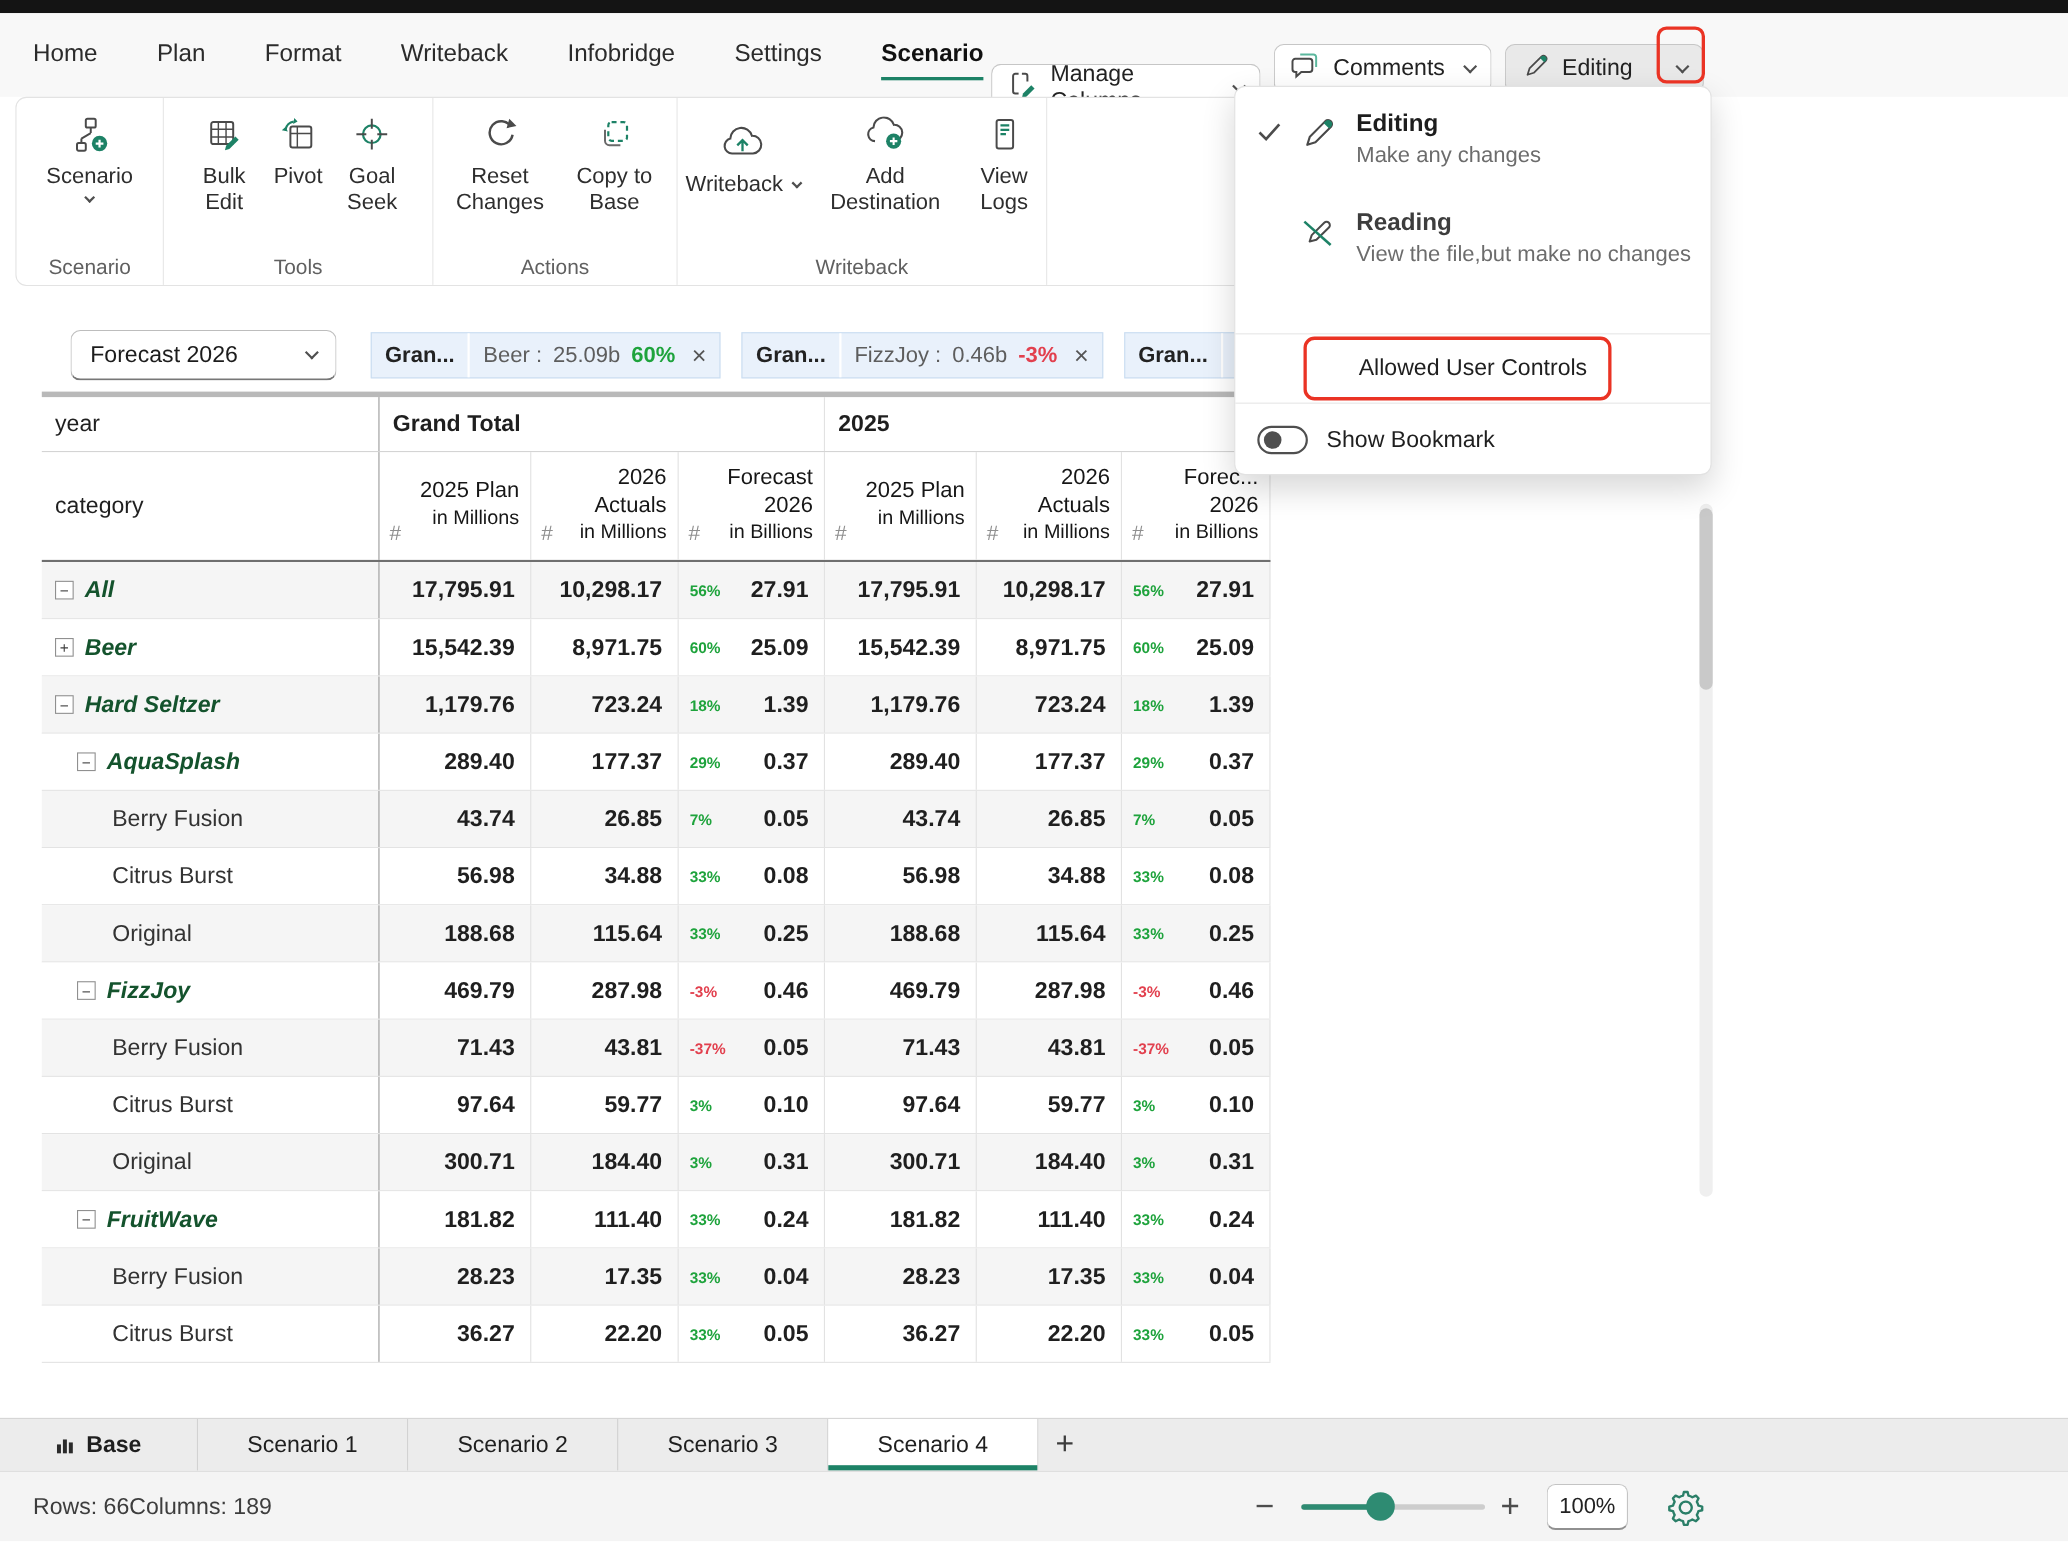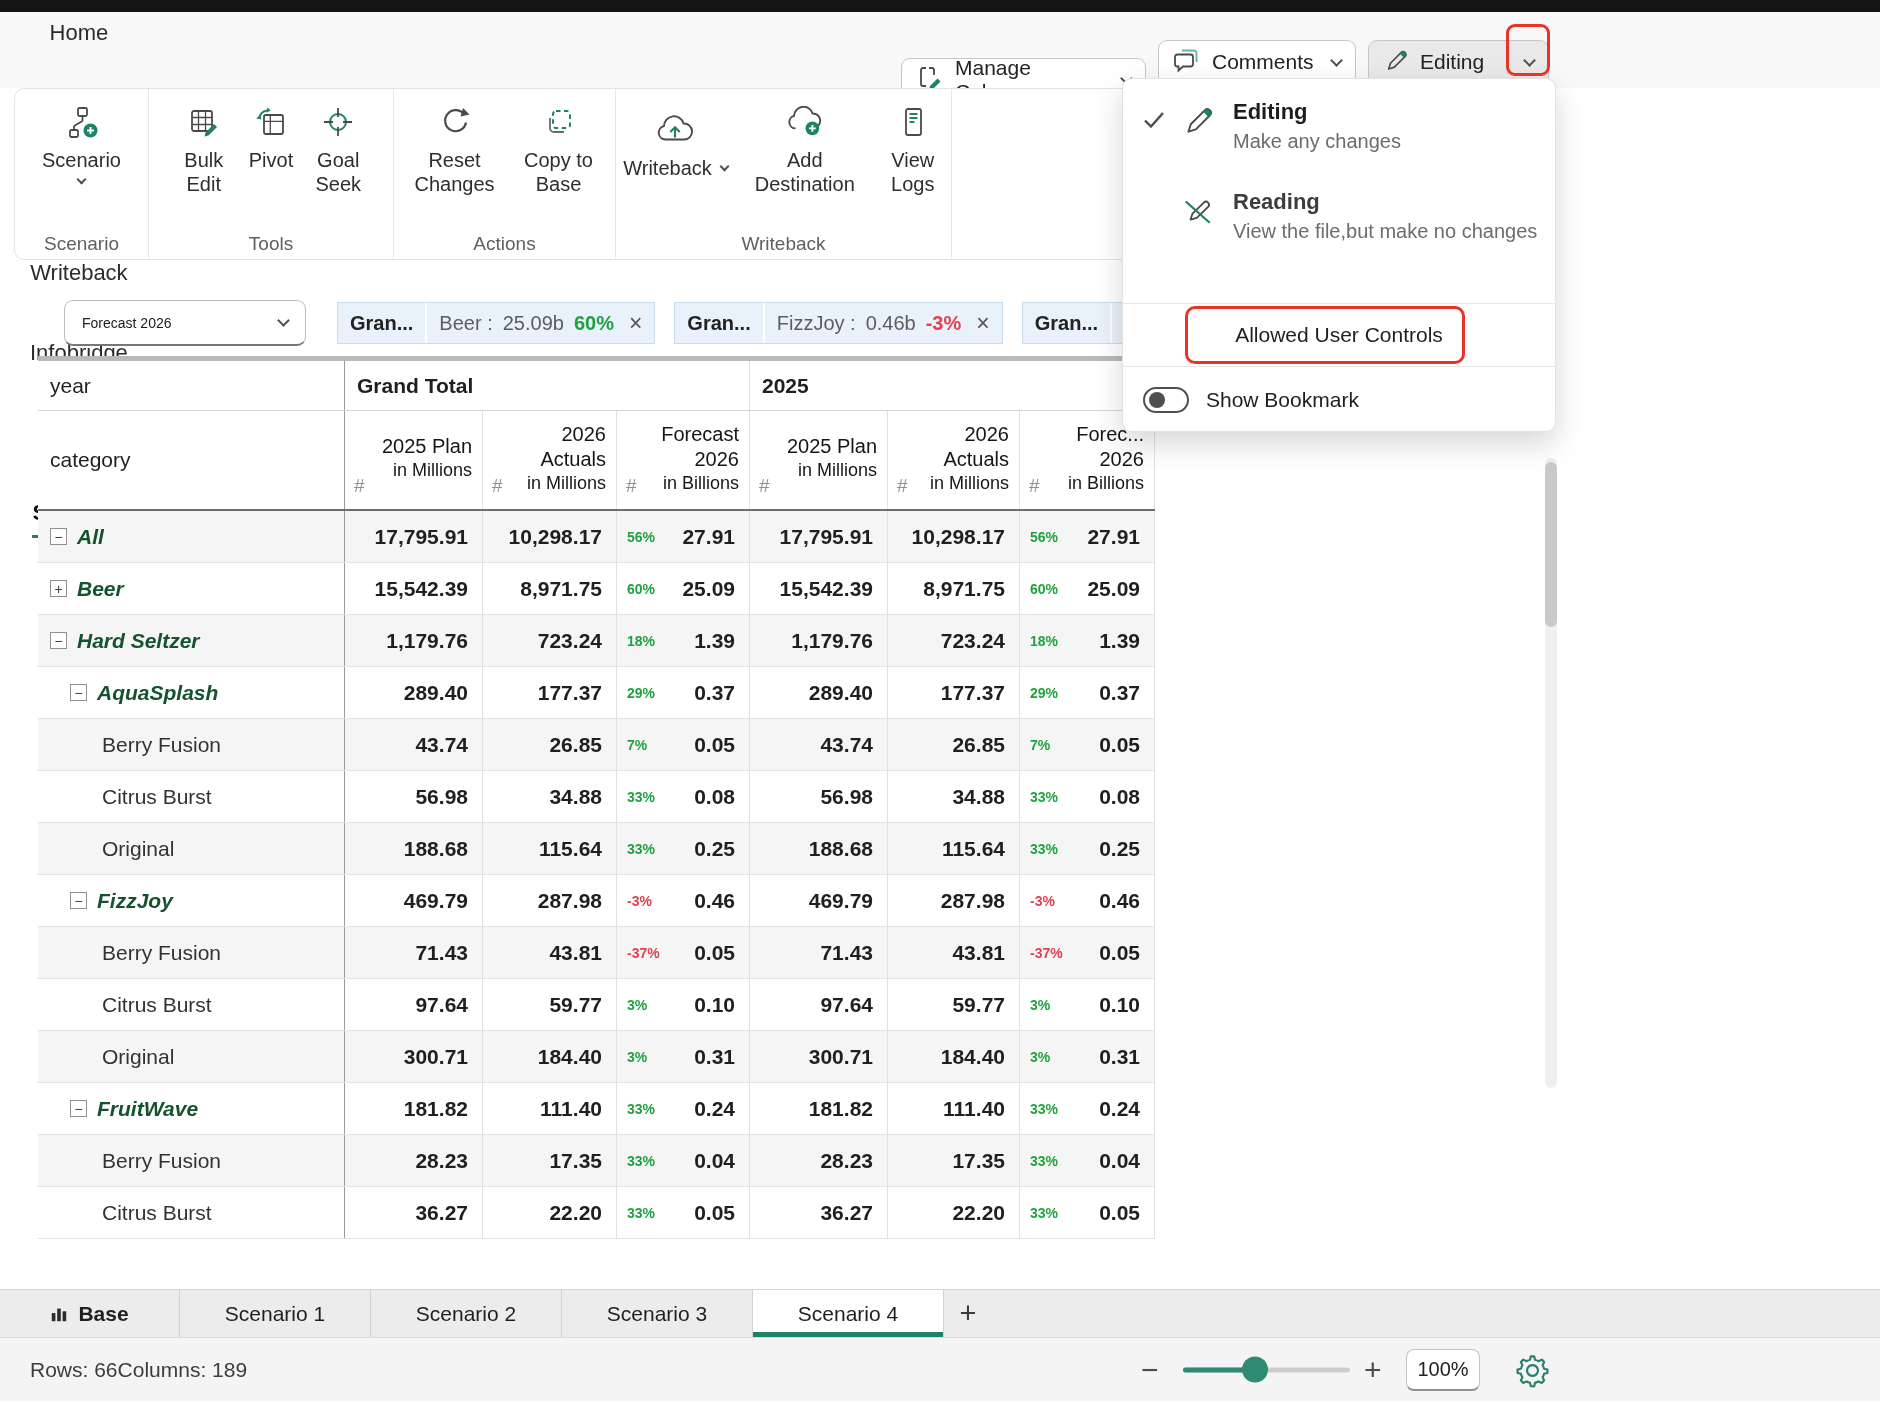--- a/index.html
+++ b/index.html
@@ -8,21 +8,21 @@
   }
   *{box-sizing:border-box; margin:0; padding:0;}
   html,body{width:1880px;height:1402px;}
   body{position:relative;background:#fff;font-family:"Liberation Sans","DejaVu Sans",sans-serif;color:var(--ink);overflow:hidden;}
 
   
   .top-strip{position:absolute;left:0;top:0;width:1880px;height:12px;background:#141414;}
 
   
   .menu-bar{position:absolute;left:0;top:12px;width:1880px;height:76px;background:#f8f8f8;}
-  .menu-items{position:absolute;left:30px;top:0;height:100%;display:flex;align-items:center;gap:34px;font-size:22px;color:#2b2b2b;flex-direction:column;}
+  .menu-items{position:absolute;left:30px;top:0;height:100%;display:flex;align-items:center;gap:54px;font-size:22px;color:#2b2b2b;}
   .menu-item{padding:8px 0 9px;border-bottom:3px solid transparent;cursor:default;}
   .menu-item.active{font-weight:700;color:#111;border-bottom-color:var(--teal);}
 
   .tb{position:absolute;display:flex;align-items:center;gap:11px;height:45px;background:#fff;border:1px solid #c6c6c6;border-bottom:2px solid #8f8f8f;border-radius:9px;padding:0 14px;font-size:21px;color:#222;}
   .btn-manage{left:901px;top:28px;width:245px;margin-top:18px;}
   .btn-comments{left:1158px;top:28px;width:198px;}
   .btn-editing{left:1368px;top:28px;width:181px;background:#e9e9e9;}
   .tb .chev{margin-left:auto;}
   .chev{width:9px;height:9px;border-right:2px solid #4f4f4f;border-bottom:2px solid #4f4f4f;transform:rotate(45deg);display:inline-block;margin-top:-4px;flex:0 0 auto;}
   .chev.sm{width:7px;height:7px;}
@@ -36,21 +36,21 @@
   .rbtns{flex:1;display:flex;justify-content:center;align-items:flex-start;gap:6px;padding-top:13px;}
   .rbtn{display:flex;flex-direction:column;align-items:center;gap:8px;font-size:20px;color:#2e2e2e;line-height:1.22;text-align:center;padding:2px 5px;cursor:default;}
   .ricon{height:36px;display:flex;align-items:center;}
   .rlabel{display:block;}
   .rlabel.w92{max-width:92px}.rlabel.w84{max-width:84px}.rlabel.w58{max-width:58px}
   .rlabel.w120{max-width:122px}.rlabel.w62{max-width:62px}
   .rlabel-row{display:flex;align-items:center;gap:9px;}
   .rgroup-label{height:30px;display:flex;align-items:center;justify-content:center;font-size:19px;color:#606060;}
 
   
-  .selector{position:absolute;left:64px;top:300px;width:242px;height:46px;border:1px solid #bdbdbd;border-bottom:2px solid #777;border-radius:9px;display:flex;align-items:center;justify-content:space-between;padding:0 17px;font-size:14px;color:#1c1c1c;background:#fff;}
+  .selector{position:absolute;left:64px;top:300px;width:242px;height:46px;border:1px solid #bdbdbd;border-bottom:2px solid #777;border-radius:9px;display:flex;align-items:center;justify-content:space-between;padding:0 17px;font-size:21px;color:#1c1c1c;background:#fff;}
   .chips{position:absolute;left:337px;top:302px;display:flex;gap:19px;}
   .chip{display:flex;align-items:stretch;background:var(--chipbg);border:1px solid #c9dcf0;font-size:20px;height:42px;}
   .chip-head{display:flex;align-items:center;padding:0 12px;font-weight:700;color:#222;border-right:2px solid #fff;}
   .chip-body{display:flex;align-items:center;gap:10px;padding:16px 12px;color:#5d5d5d;}
   .chip-pct{font-weight:700;}
   .pos{color:var(--green);} .neg{color:var(--red);}
   .chip-close{margin-left:5px;font-size:23px;color:#555;display:flex;align-items:center;cursor:default;}
 
   
   .tbl{position:absolute;left:38px;top:356px;width:1117px;border-top:5px solid #b9b9b9;font-size:21px;background:#fff;z-index:1;}

